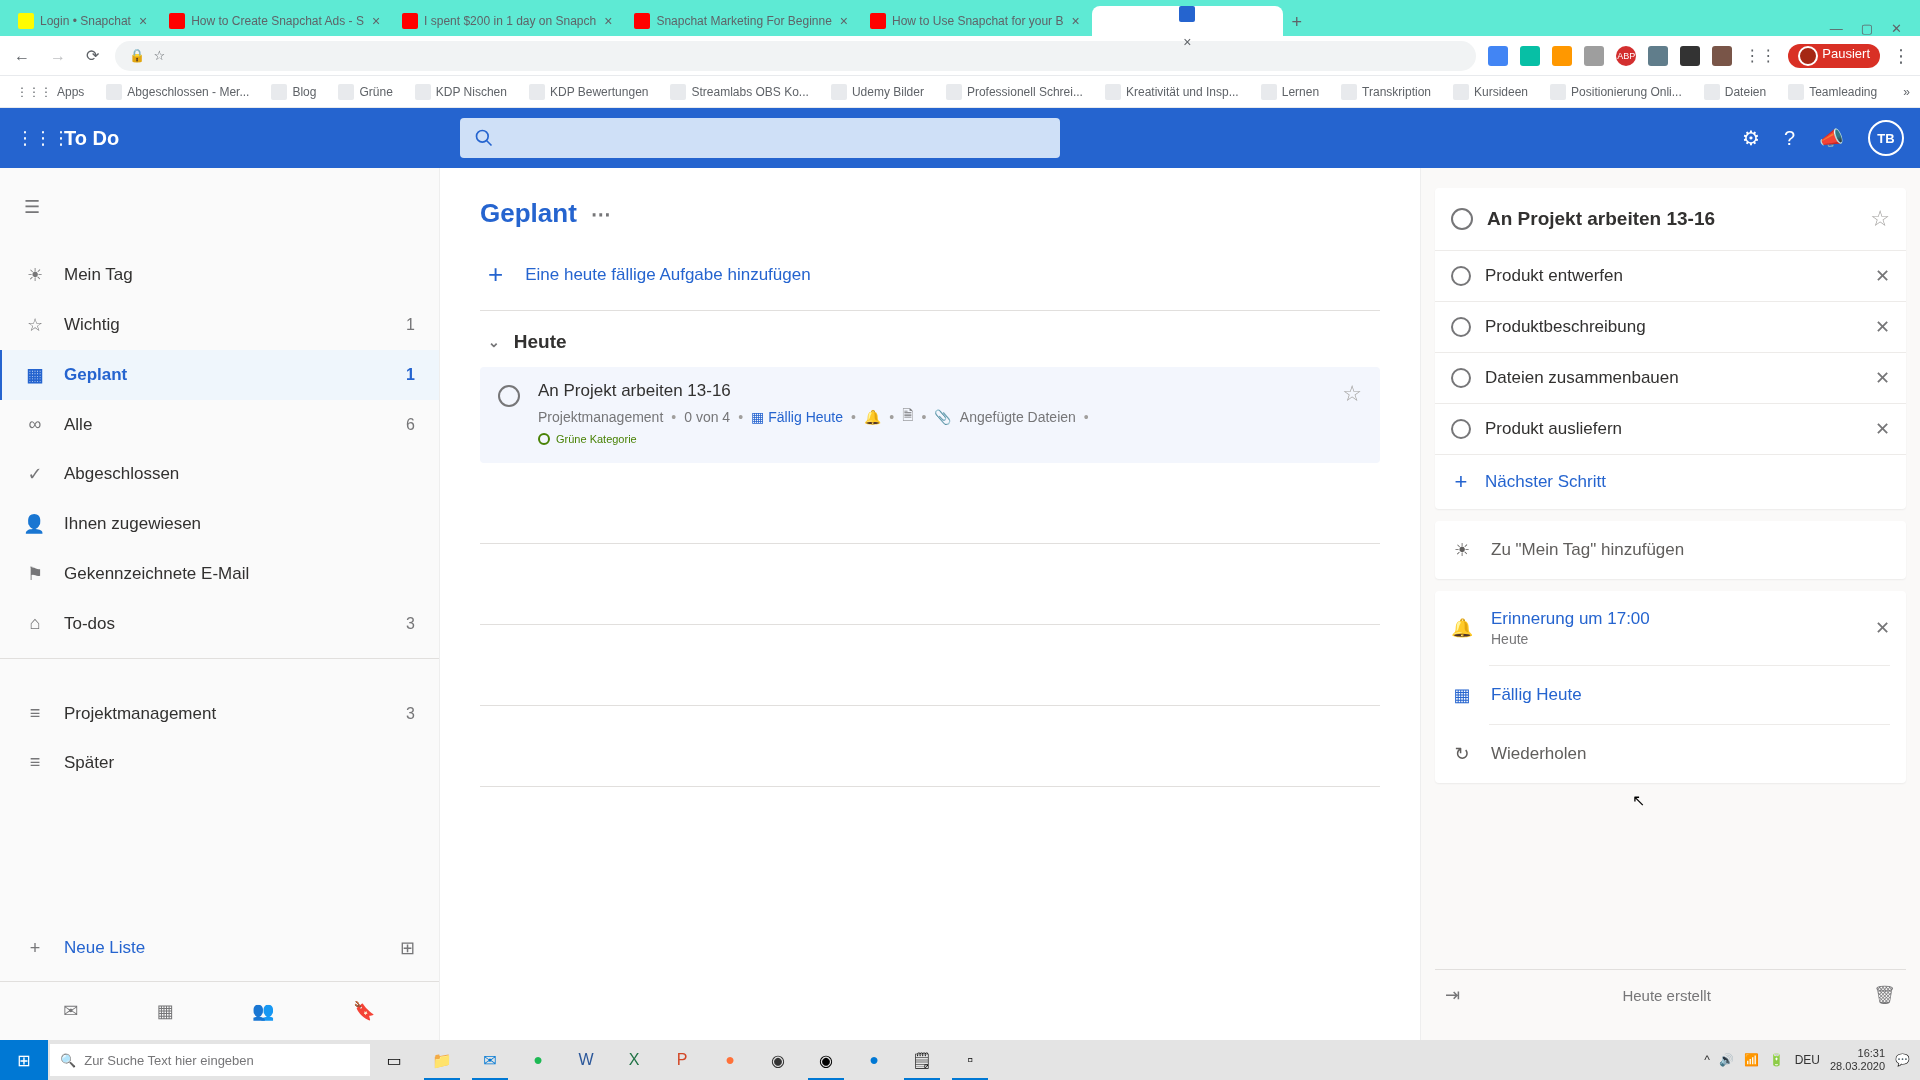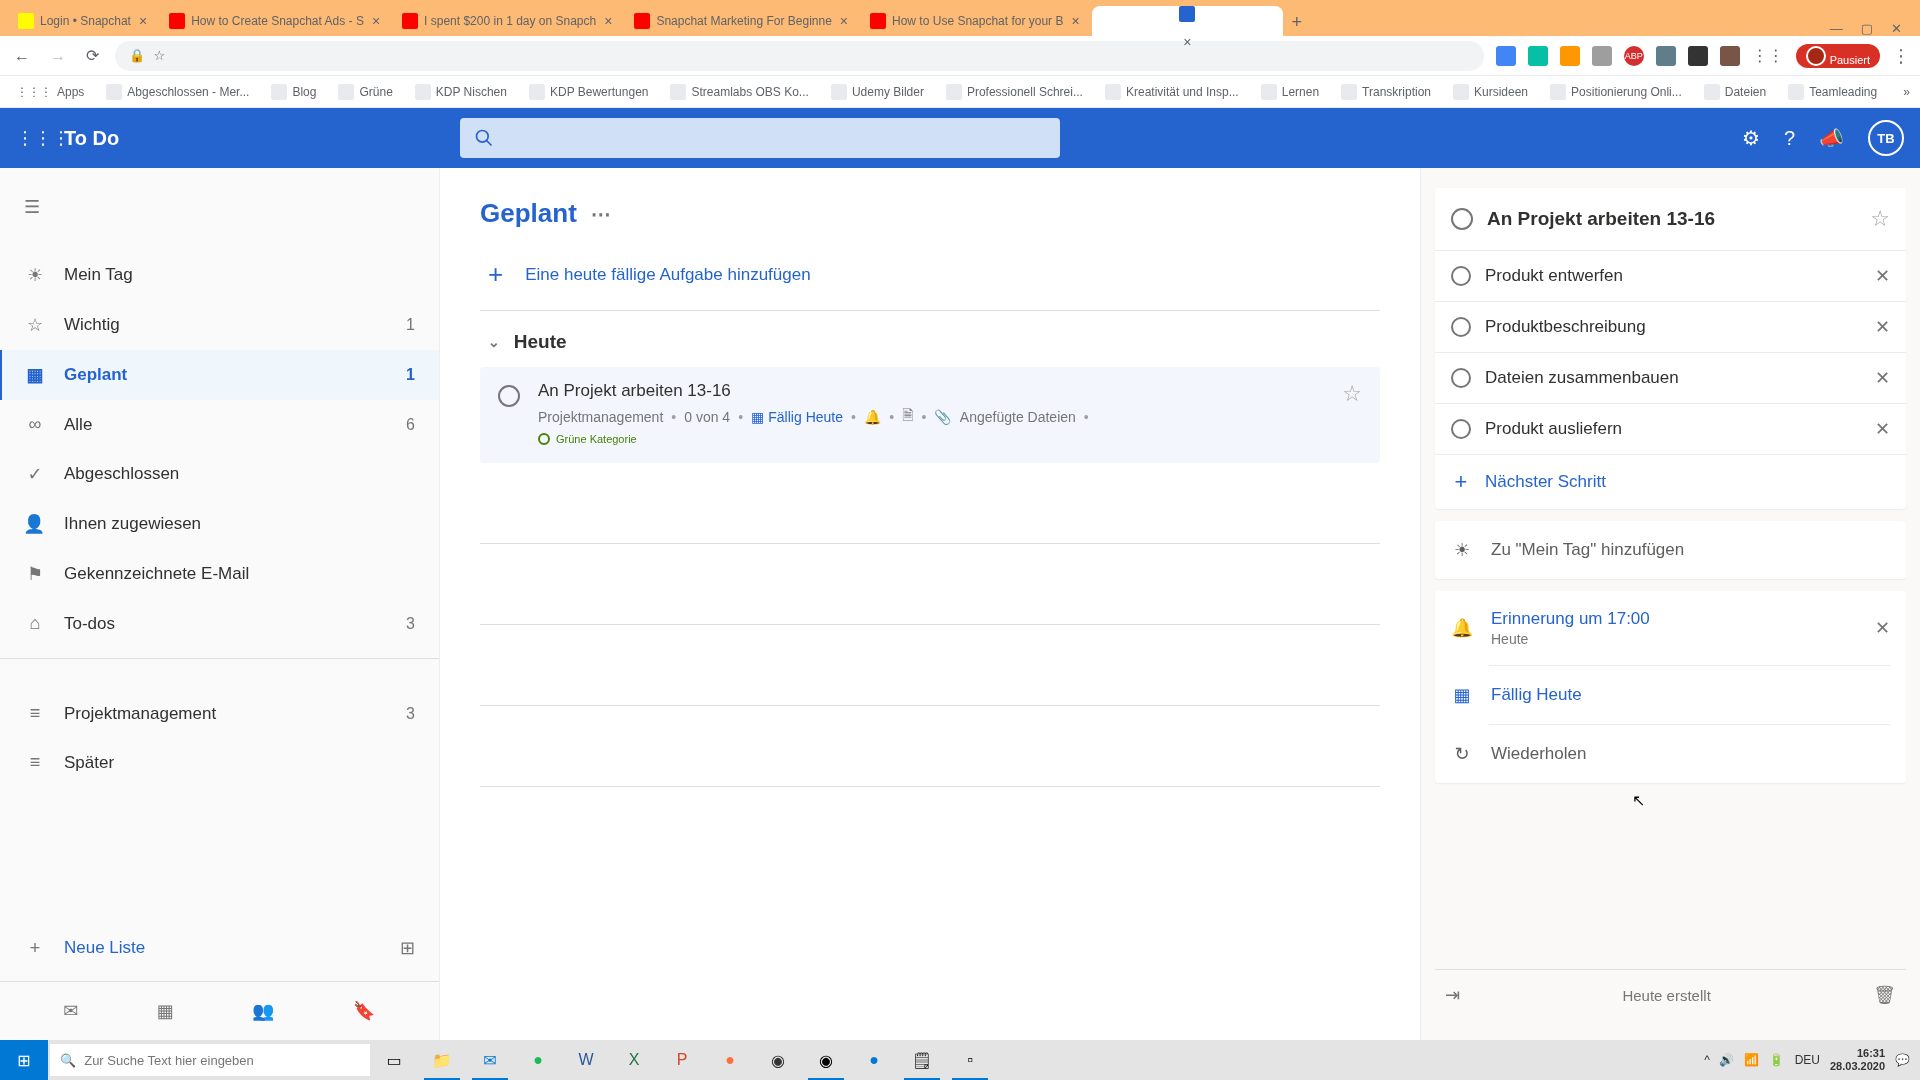--- a/index.html
+++ b/index.html
@@ -1,34 +1,34 @@
 <!DOCTYPE html>
 <html><head>
 <meta charset="utf-8">
 <style>
 * { margin: 0; padding: 0; box-sizing: border-box; font-family: "Segoe UI", Arial, sans-serif; }
 body { width: 1920px; height: 1080px; overflow: hidden; background: #fff; transform-origin: top left; }
 
 
-.browser-tabs { height: 36px; background: #fdba74; display: flex; align-items: flex-end; padding: 0 8px; }
+.browser-tabs { height: 36px; background: #5eead4; display: flex; align-items: flex-end; padding: 0 8px; }
 .tab { height: 30px; padding: 0 10px; display: flex; align-items: center; gap: 6px; font-size: 12px; color: #5f6368; max-width: 240px; min-width: 100px; border-radius: 8px 8px 0 0; position: relative; }
 .tab.active { background: #fff; color: #202124; flex-direction: column; }
 .tab-favicon { width: 16px; height: 16px; border-radius: 2px; flex-shrink: 0; }
 .tab-title { white-space: nowrap; overflow: hidden; text-overflow: ellipsis; flex: 1; }
 .tab-close { font-size: 14px; color: #5f6368; padding: 0 2px; cursor: pointer; }
 .new-tab { width: 28px; height: 28px; display: flex; align-items: center; justify-content: center; font-size: 18px; color: #5f6368; }
 .window-controls { margin-left: auto; display: flex; gap: 18px; padding: 0 10px; color: #5f6368; font-size: 13px; }
 
 .browser-toolbar { height: 40px; background: #fff; display: flex; align-items: center; padding: 0 10px; gap: 12px; border-bottom: 1px solid #e8eaed; }
 .nav-btn { color: #5f6368; font-size: 16px; padding: 4px; }
 .url-bar { flex: 1; height: 30px; background: #f1f3f4; border-radius: 15px; display: flex; align-items: center; padding: 0 14px; font-size: 13px; color: #5f6368; gap: 8px; }
 .url-text { flex: 1; white-space: nowrap; overflow: hidden; }
 .ext-icons { display: flex; gap: 12px; align-items: center; }
 .ext-icon { width: 20px; height: 20px; border-radius: 3px; }
-.pausiert { background: #d93025; color: #fff; border-radius: 12px; padding: 2px 10px; font-size: 11px; display: flex; align-items: flex-end; gap: 4px; }
+.pausiert { background: #d93025; color: #fff; border-radius: 12px; padding: 2px 10px; font-size: 13px; display: flex; align-items: flex-start; gap: 4px; }
 .pausiert::before { content: ""; width: 16px; height: 16px; background: #a52714; border-radius: 50%; border: 2px solid #fff; }
 
 .bookmarks-bar { height: 32px; background: #fff; display: flex; align-items: center; padding: 0 10px; gap: 10px; border-bottom: 1px solid #e8eaed; font-size: 12px; color: #5f6368; }
 .bookmark { display: flex; align-items: center; gap: 5px; padding: 4px 6px; cursor: pointer; white-space: nowrap; }
 .bm-icon { width: 16px; height: 16px; background: #e8eaed; border-radius: 2px; flex-shrink: 0; }
 
 
 .app-header { height: 60px; background: #2564cf; display: flex; align-items: center; padding: 0 16px; color: #fff; }
 .waffle { width: 40px; font-size: 18px; }
 .app-name { font-size: 20px; font-weight: 600; margin-left: 8px; }
@@ -99,21 +99,21 @@
 .footer-text { flex: 1; text-align: center; }
 
 
 .taskbar { position: absolute; bottom: 0; left: 0; right: 0; height: 40px; background: #e4e4e4; display: flex; align-items: center; }
 .start-btn { width: 48px; height: 40px; display: flex; align-items: center; justify-content: center; background: #0078d4; color: #fff; font-size: 16px; }
 .task-search { width: 320px; height: 32px; background: #fff; display: flex; align-items: center; padding: 0 10px; gap: 8px; font-size: 13px; color: #767678; margin-left: 2px; }
 .tb-icons { display: flex; align-items: center; height: 100%; }
 .tb-icon { width: 48px; height: 40px; display: flex; align-items: center; justify-content: center; font-size: 16px; position: relative; }
 .tb-icon.active::after { content: ""; position: absolute; bottom: 0; left: 6px; right: 6px; height: 2px; background: #0078d4; }
 .tray { margin-left: auto; display: flex; align-items: center; gap: 10px; padding: 0 10px; font-size: 12px; color: #333; }
-.tray-time { text-align: right; line-height: 1.2; font-size: 11px; font-weight: bold; }
+.tray-time { text-align: right; line-height: 1.2; font-size: 11px; }
 
 .cursor { position: absolute; left: 1632px; top: 791px; font-size: 16px; color: #000; pointer-events: none; z-index: 9999; }
 </style>
 </head>
 <body>
 
 <div class="browser-tabs">
   <div id="tabs-container" style="display:flex;flex:0 1 auto;">
       <div class="tab">
         <div class="tab-favicon" style="background:#fffc00"></div>

